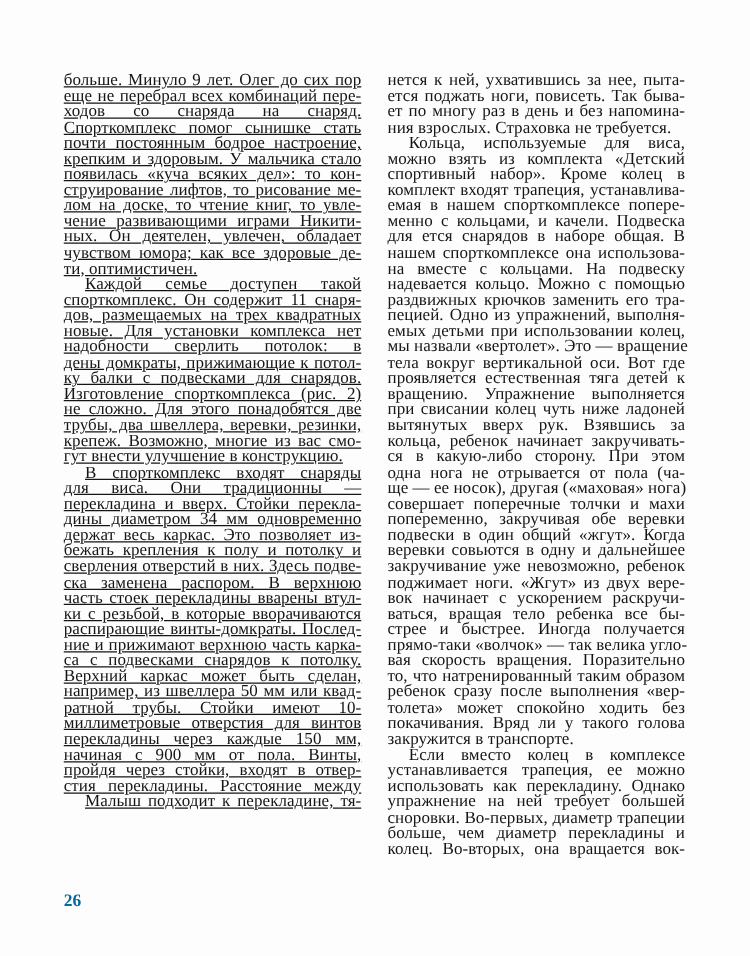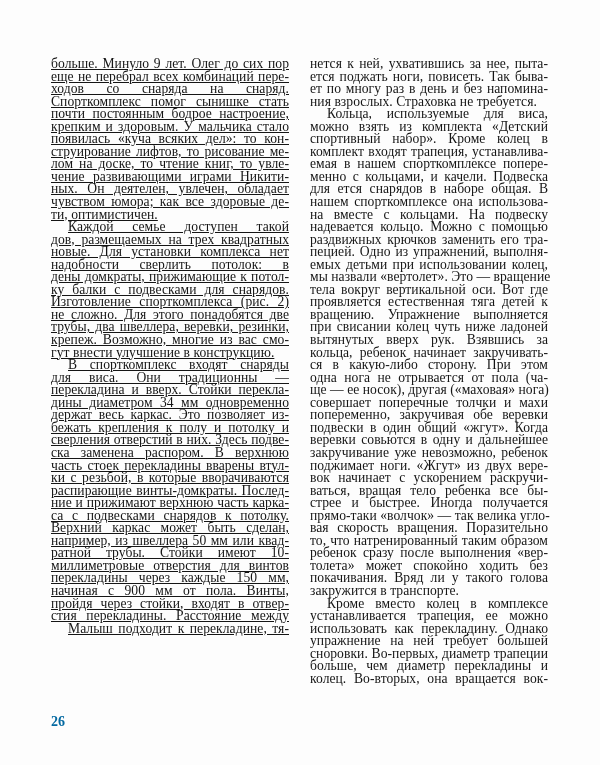--- a/index.html
+++ b/index.html
@@ -68,20 +68,21 @@
       <span class="line">почти постоянным бодрое настроение,</span>
       <span class="line">крепким и здоровым. У мальчика стало</span>
       <span class="line">появилась «куча всяких дел»: то кон-</span>
       <span class="line">струирование лифтов, то рисование ме-</span>
       <span class="line">лом на доске, то чтение книг, то увле-</span>
       <span class="line">чение развивающими играми Никити-</span>
       <span class="line">ных. Он деятелен, увлечен, обладает</span>
       <span class="line">чувством юмора; как все здоровые де-</span>
       <span class="line last">ти, оптимистичен.</span>
       <span class="line indent">Каждой семье доступен такой</span>
+      <span class="line">спорткомплекс. Он содержит 11 снаря-</span>
       <span class="line">дов, размещаемых на трех квадратных</span>
       <span class="line">новые. Для установки комплекса нет</span>
       <span class="line">надобности сверлить потолок: в</span>
       <span class="line">дены домкраты, прижимающие к потол-</span>
       <span class="line">ку балки с подвесками для снарядов.</span>
       <span class="line">Изготовление спорткомплекса (рис. 2)</span>
       <span class="line">не сложно. Для этого понадобятся две</span>
       <span class="line">трубы, два швеллера, веревки, резинки,</span>
       <span class="line">крепеж. Возможно, многие из вас смо-</span>
       <span class="line last">гут внести улучшение в конструкцию.</span>
@@ -145,21 +146,21 @@
       <span class="line">вок начинает с ускорением раскручи-</span>
       <span class="line">ваться, вращая тело ребенка все бы-</span>
       <span class="line">стрее и быстрее. Иногда получается</span>
       <span class="line">прямо-таки «волчок» — так велика угло-</span>
       <span class="line">вая скорость вращения. Поразительно</span>
       <span class="line">то, что натренированный таким образом</span>
       <span class="line">ребенок сразу после выполнения «вер-</span>
       <span class="line">толета» может спокойно ходить без</span>
       <span class="line">покачивания. Вряд ли у такого голова</span>
       <span class="line last">закружится в транспорте.</span>
-      <span class="line indent">Кроме вместо колец в комплексе</span>
+      <span class="line indent">Если вместо колец в комплексе</span>
       <span class="line">устанавливается трапеция, ее можно</span>
       <span class="line">использовать как перекладину. Однако</span>
       <span class="line">упражнение на ней требует большей</span>
       <span class="line">сноровки. Во-первых, диаметр трапеции</span>
       <span class="line">больше, чем диаметр перекладины и</span>
       <span class="line">колец. Во-вторых, она вращается вок-</span>
     </div>
   <div class="page-number">26</div>
 </div>
 

